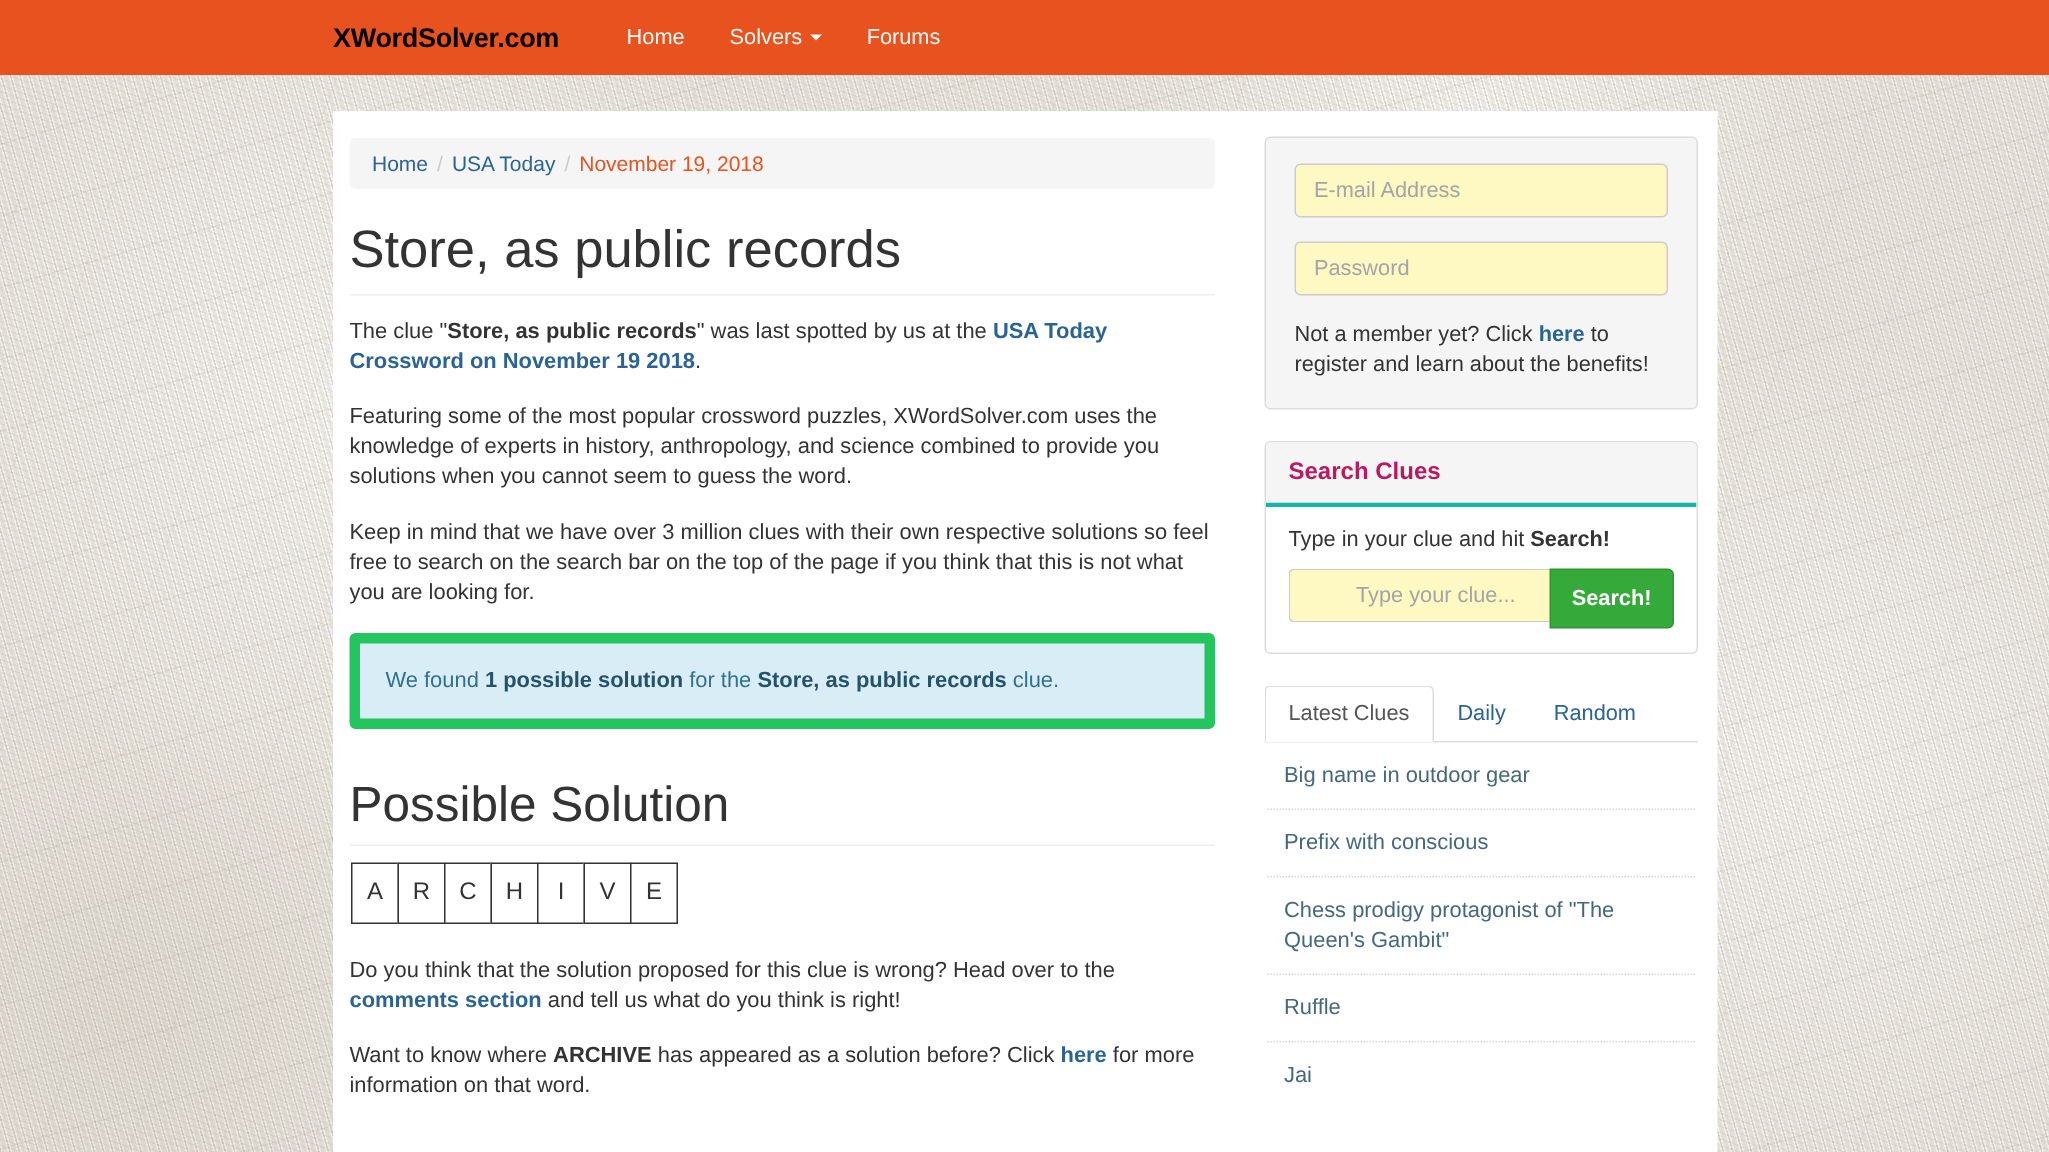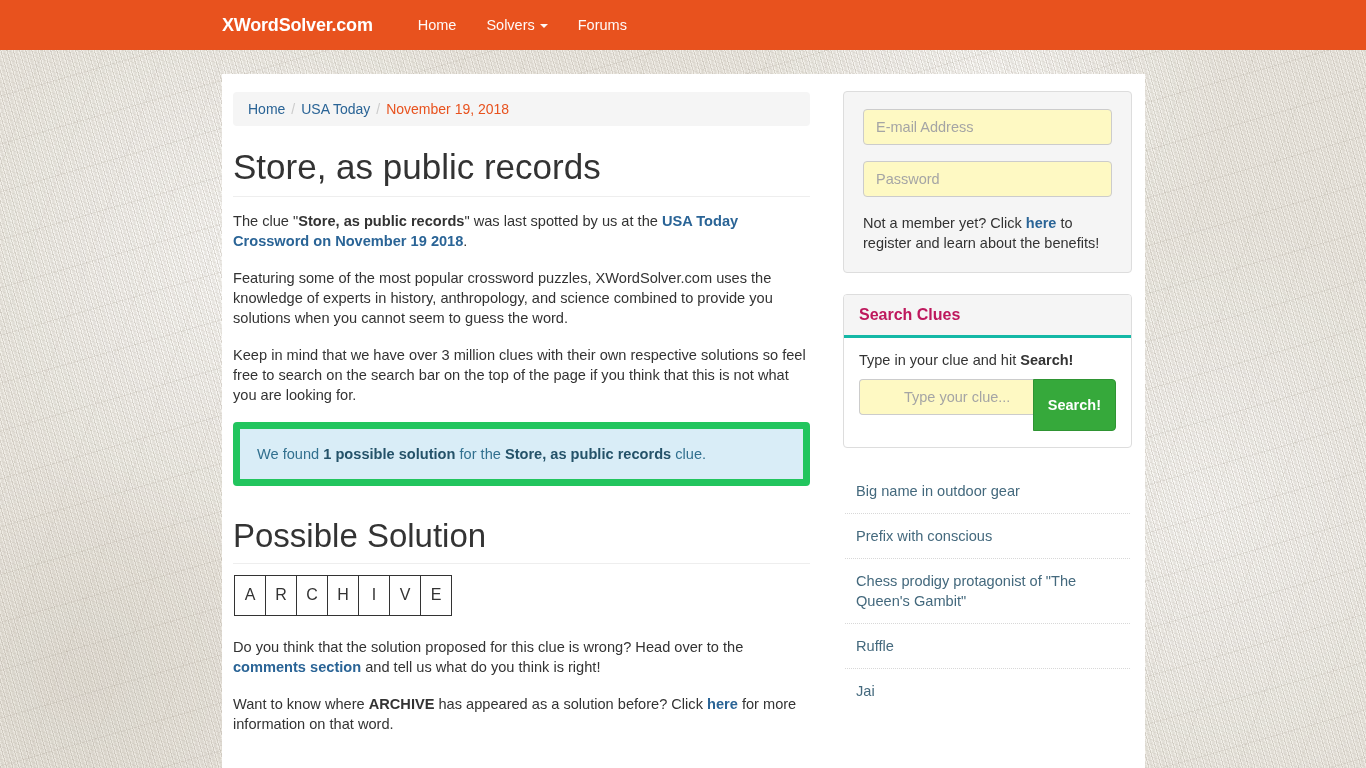--- a/index.html
+++ b/index.html
@@ -28,21 +28,21 @@
 
   
   .navbar {
     position: absolute; top: 0; left: 0;
     width: 1366px; height: 50px;
     background: #e8521e;
     display: flex; align-items: center;
   }
   .nav-inner { margin-left: 222px; display: flex; align-items: center; height: 50px; }
   .brand {
-    color: #ffffff; font-size: 18px; font-weight: bold;
+    color: #000000; font-size: 18px; font-weight: bold;
     letter-spacing: -0.2px; margin-right: 30px; text-decoration: none; line-height: 50px;
   }
   .nav-link {
     color: #fff; font-size: 14.5px; text-decoration: none;
     padding: 0 15px; line-height: 50px; display: inline-block;
     opacity: .97;
   }
   .caret {
     display: inline-block; width: 0; height: 0; margin-left: 5px;
     vertical-align: middle; border-top: 4px solid #fff;
@@ -131,21 +131,21 @@
     border-radius: 4px; font-size: 14.5px; font-weight: bold;
     padding: 9px 16px; cursor: pointer; font-family: "Liberation Sans", sans-serif;
   }
   .forgot { color: #2a6496; font-size: 14.5px; margin-left: 17px; text-decoration: none; }
   .member { font-size: 14.5px; line-height: 20px; color: #333; }
   .member a { color: #2a6496; font-weight: bold; text-decoration: none; }
 
   .hint { font-size: 14.5px; color: #333; margin: 0 0 11px 0; }
   .hint b { color: #333; }
   .search-row { display: flex; }
-  .search-row .inp { margin-bottom: 16px; border-radius: 4px 0 0 4px; border-right: none; padding-left: 44px; }
+  .search-row .inp { margin-bottom: 4px; border-radius: 4px 0 0 4px; border-right: none; padding-left: 44px; }
   .btn-search {
     background: #36a93b; color: #fff; border: 1px solid #2f9433;
     border-radius: 0 4px 4px 0; font-size: 14.5px; font-weight: bold;
     padding: 0 14px; cursor: pointer; white-space: nowrap;
     font-family: "Liberation Sans", sans-serif;
   }
 
   
   .tabs { display: flex; border-bottom: 1px solid #ddd; margin-bottom: 0; }
   .tab {
@@ -228,20 +228,25 @@
       <div class="panel-body">
         <p class="hint"><span>Type in your clue and hit </span><b>Search!</b></p>
         <div class="search-row">
           <input class="inp" type="text" placeholder="Type your clue..." style="">
           <button class="btn-search">Search!</button>
         </div>
       </div>
     </div>
 
     <div>
+      <div class="tabs">
+        <a class="tab active" href="#">Latest Clues</a>
+        <a class="tab" href="#">Daily</a>
+        <a class="tab" href="#">Random</a>
+      </div>
       <div class="clue-list">
         <a class="clue-item" href="#">Big name in outdoor gear</a>
         <a class="clue-item" href="#">Prefix with conscious</a>
         <a class="clue-item" href="#">Chess prodigy protagonist of "The Queen's Gambit"</a>
         <a class="clue-item" href="#">Ruffle</a>
         <a class="clue-item" href="#">Jai</a>
       </div>
     </div>
 
   </div>

